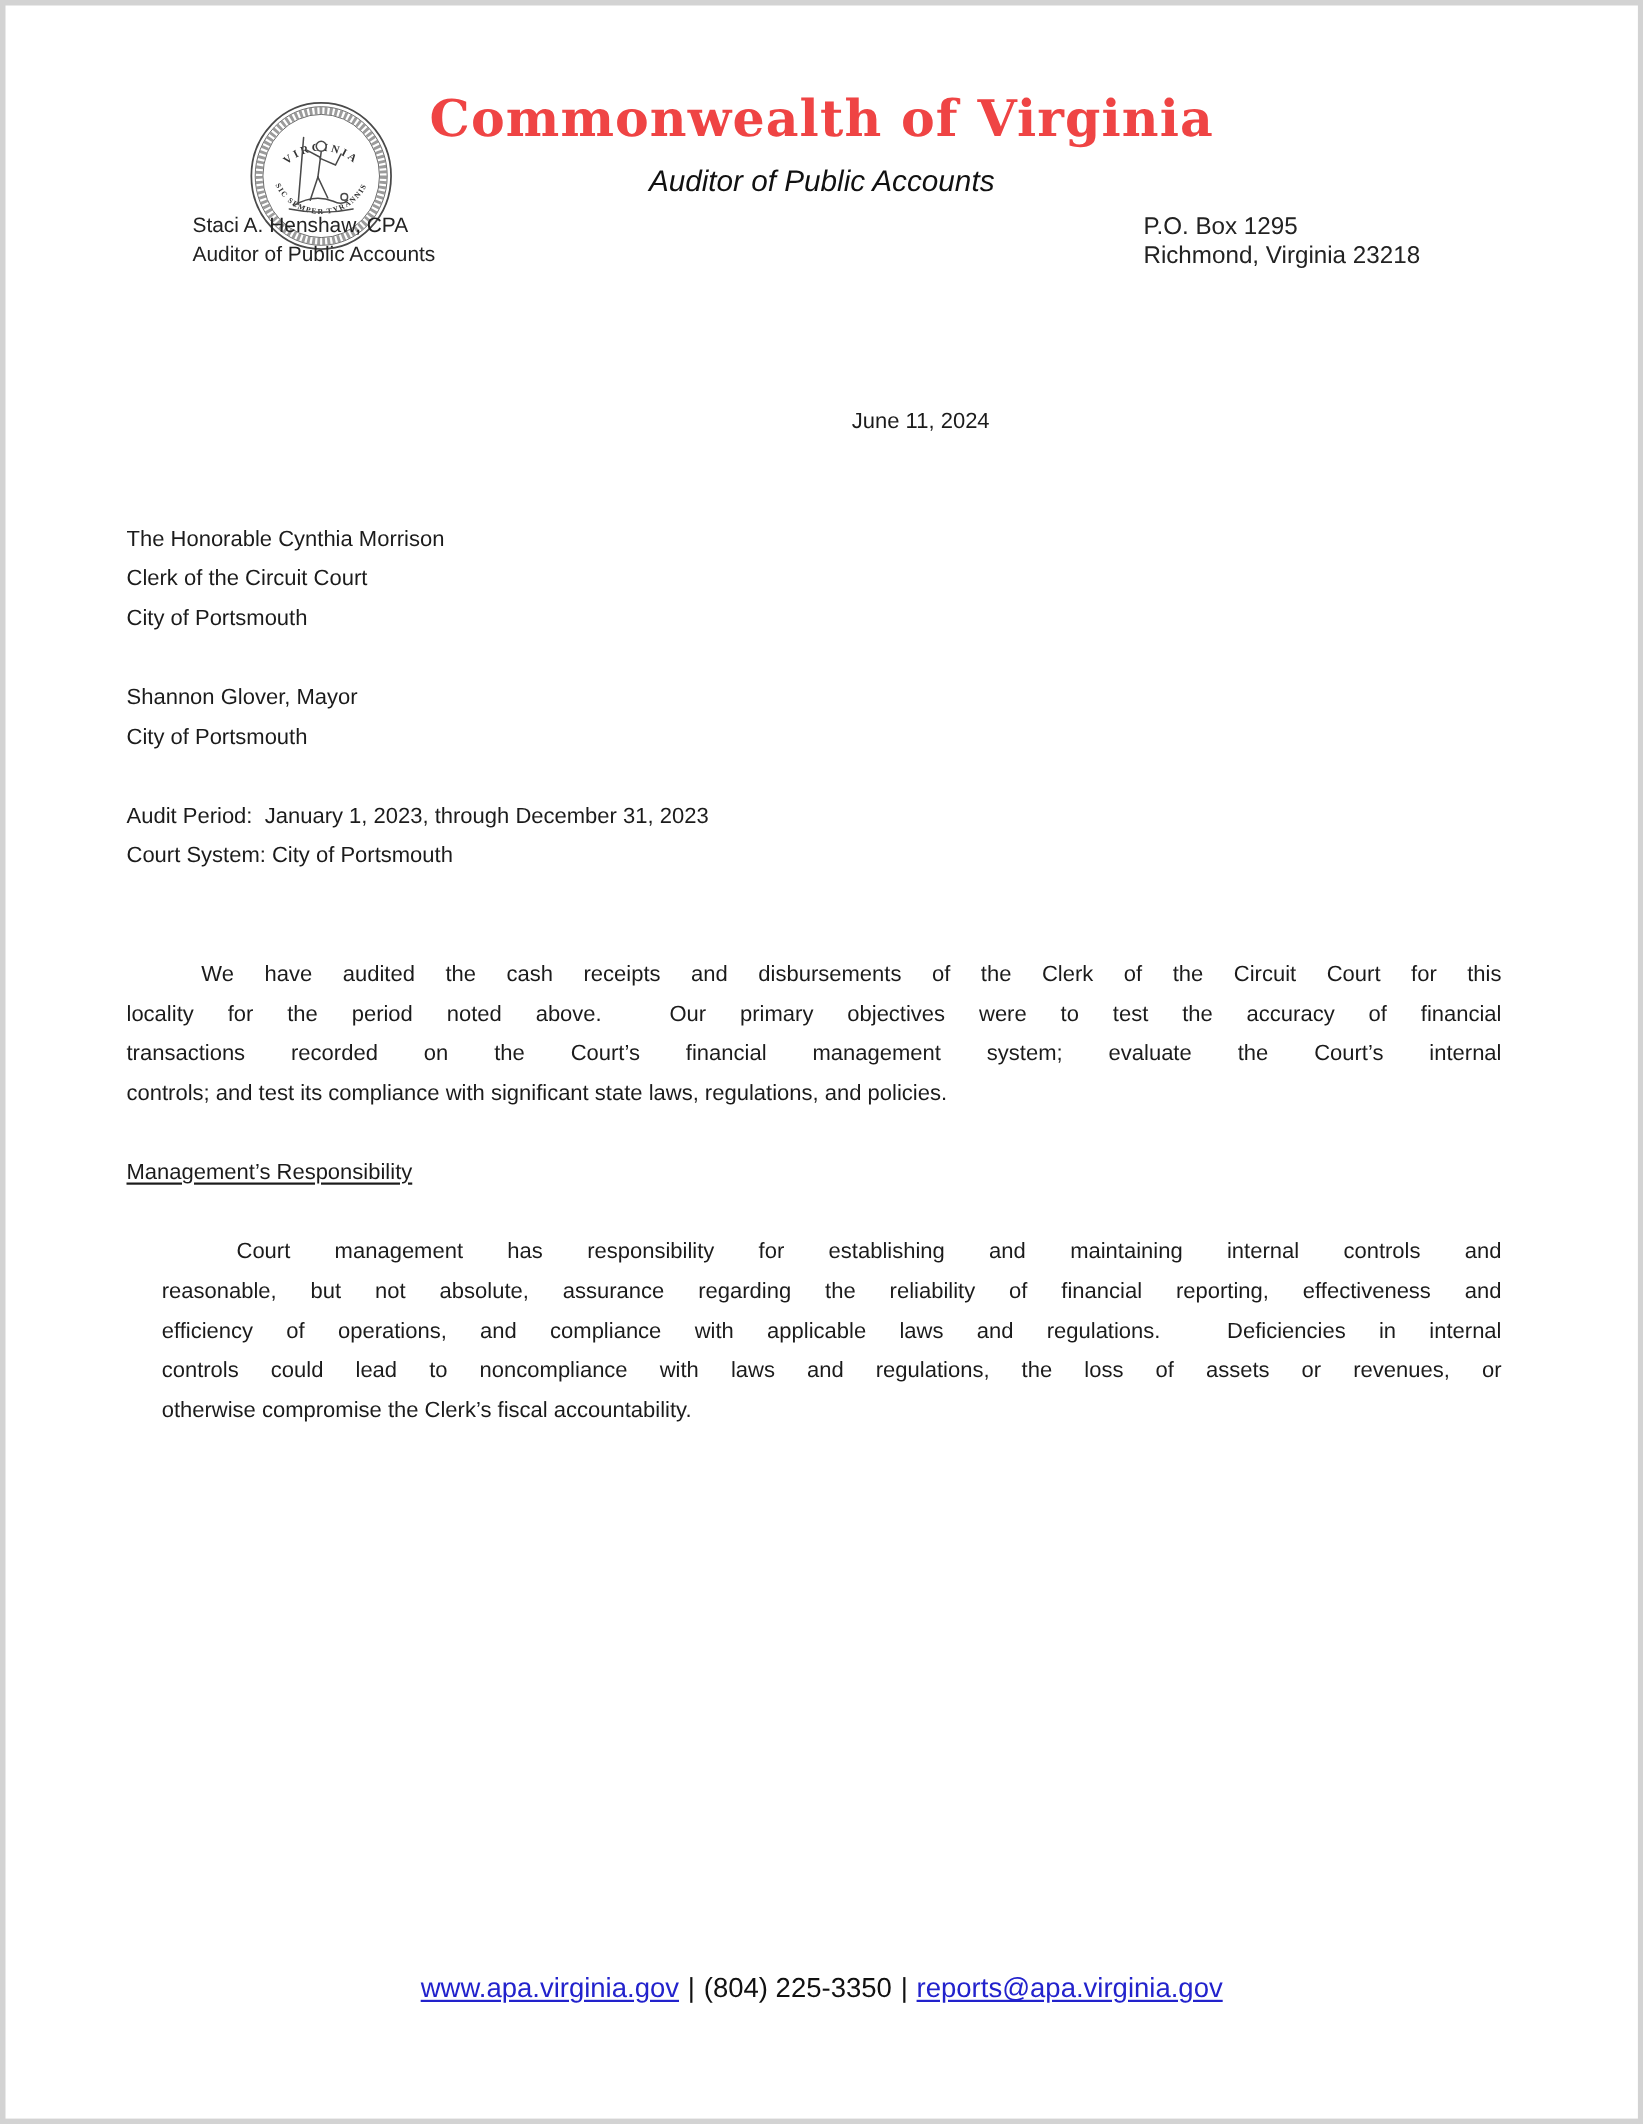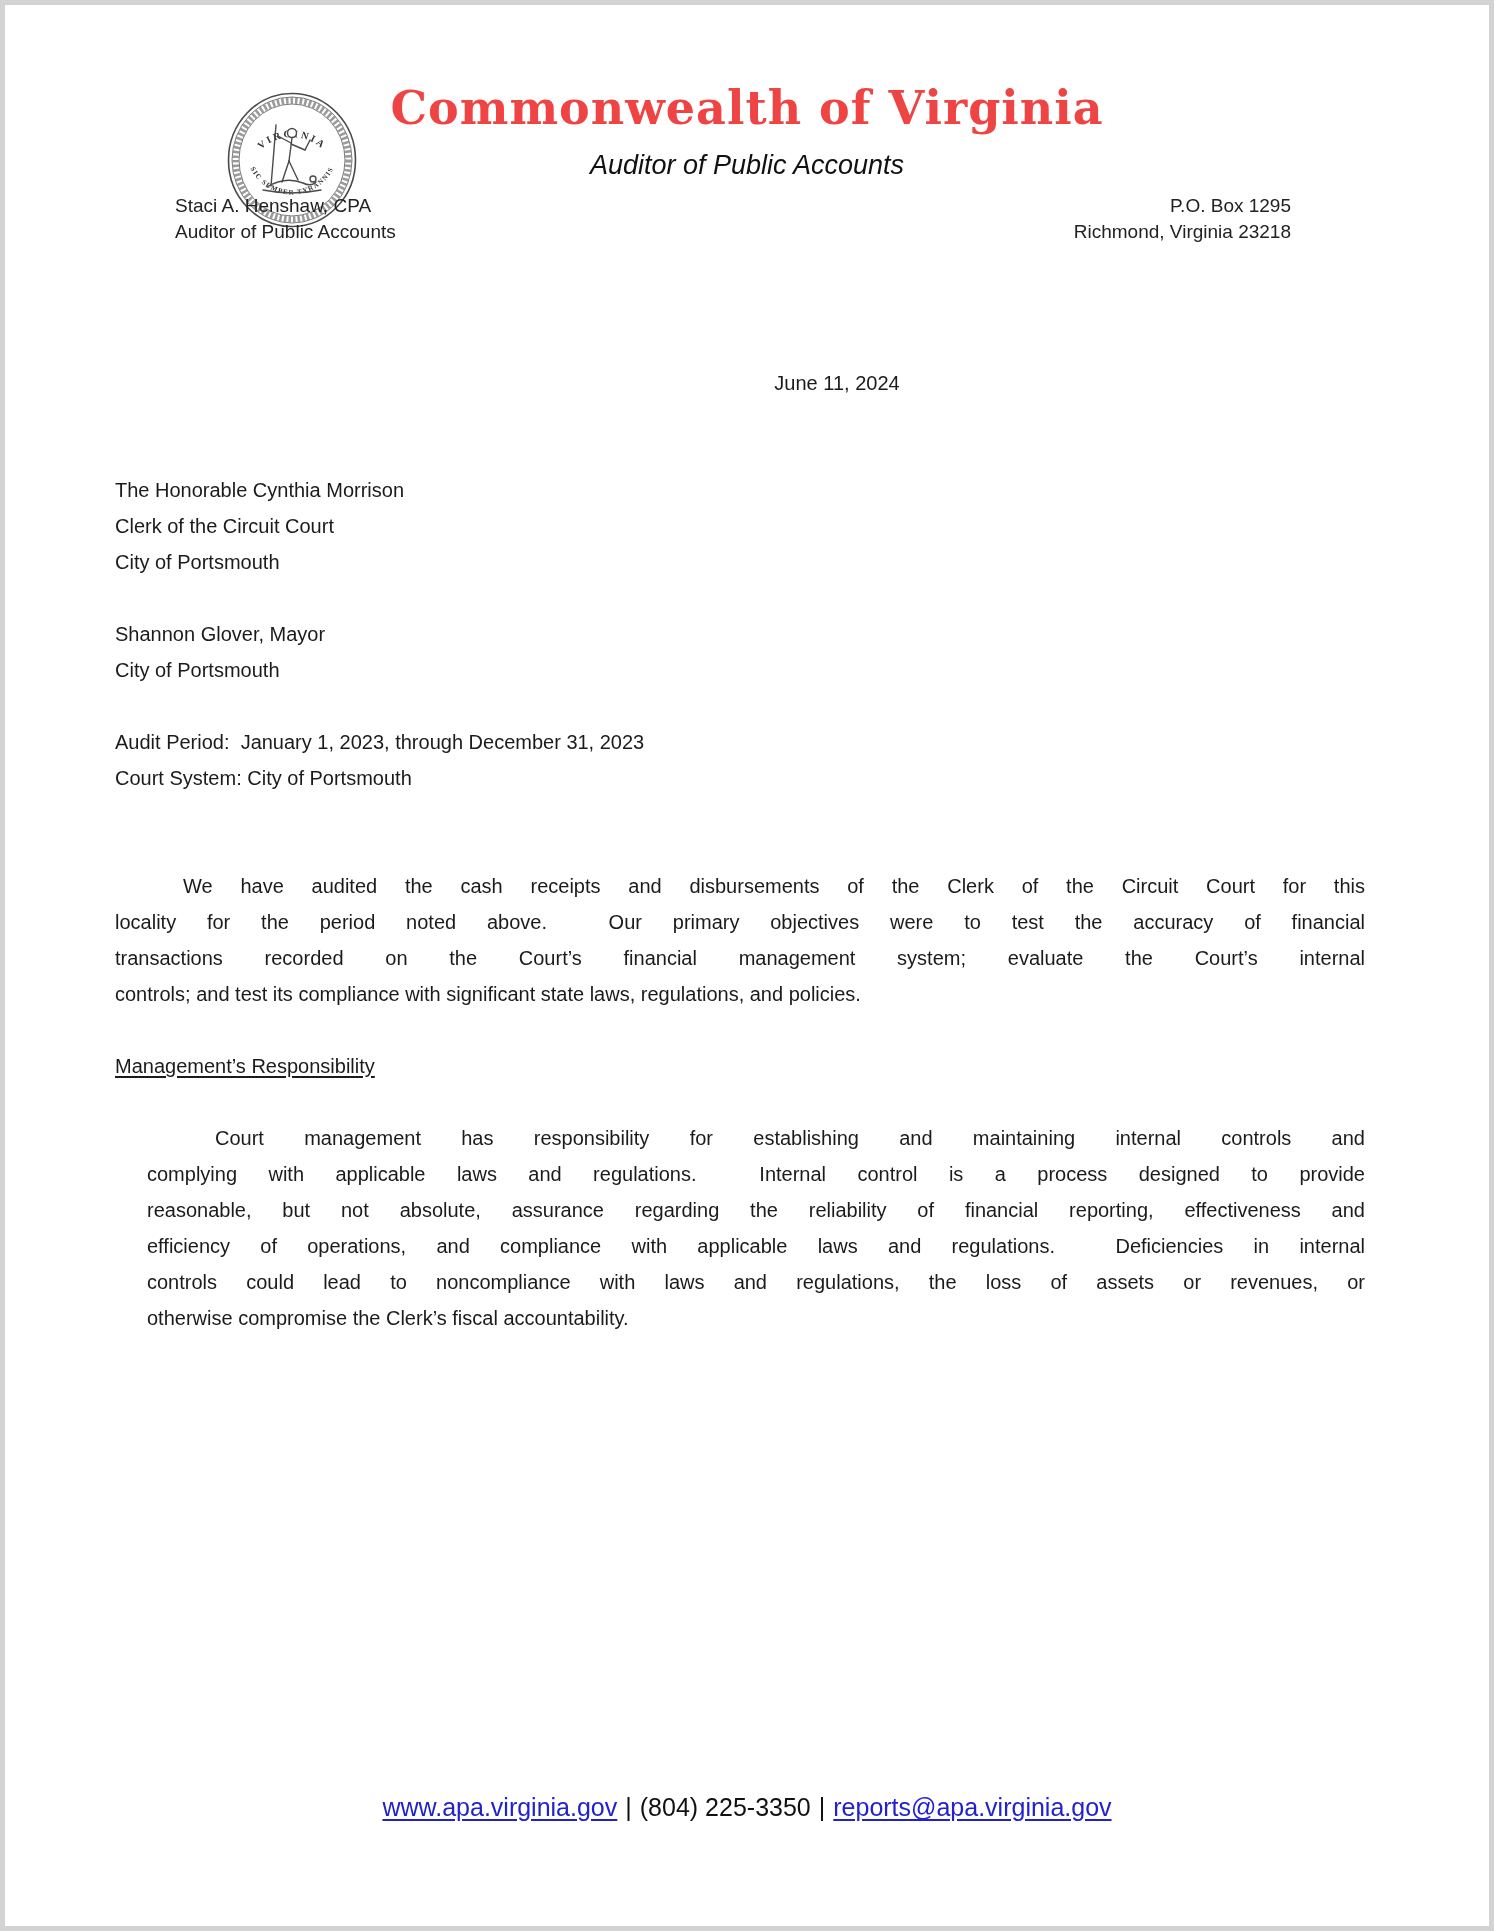--- a/index.html
+++ b/index.html
@@ -20,21 +20,21 @@
     text-align: center;
     font-family: "DejaVu Serif", serif;
     font-weight: bold; font-size: 46px; letter-spacing: 1px; color: #ef4444;
   }
   .lh-subtitle {
     position: absolute; top: 145px; left: 0; width: 100%;
     text-align: center;
     font-style: italic; font-size: 27px; color: #111;
   }
   .lh-left  { position: absolute; left: 170px; top: 188px; font-size: 19px; line-height: 26px; color: #222; }
-  .lh-right { position: absolute; right: 198px; top: 188px; font-size: 19px; line-height: 26px; text-align: right; color: #222; }
+  .lh-right { position: absolute; right: 198px; top: 188px; font-size: 22px; line-height: 26px; text-align: left; color: #222; }
 
   
   .content { position: absolute; left: 110px; top: 16px; width: 1250px; font-size: 20px; line-height: 36px; }
 
   .date-line { margin-top: 344px; text-align: center; position: relative; left: 97px; }
 
   .addr-block1 { margin-top: 71px; }
   .addr-block2 { margin-top: 36px; }
   .audit-block { margin-top: 36px; }
 
@@ -131,21 +131,20 @@
       <div class="jl">transactions recorded on the Court’s financial management system; evaluate the Court’s internal</div>
       <div class="ll">controls; and test its compliance with significant state laws, regulations, and policies.</div>
     </div>
 
     <div class="section-heading">
       <span>Management’s Responsibility</span>
     </div>
 
     <div class="para-2">
       <div class="jl indent">Court management has responsibility for establishing and maintaining internal controls and</div>
-      <div class="jl">complying with applicable laws and regulations.&nbsp; Internal control is a process designed to provide</div>
       <div class="jl">reasonable, but not absolute, assurance regarding the reliability of financial reporting, effectiveness and</div>
       <div class="jl">efficiency of operations, and compliance with applicable laws and regulations.&nbsp; Deficiencies in internal</div>
       <div class="jl">controls could lead to noncompliance with laws and regulations, the loss of assets or revenues, or</div>
       <div class="ll">otherwise compromise the Clerk’s fiscal accountability.</div>
     </div>
 
 
   </div>
 
   <div class="footer">

